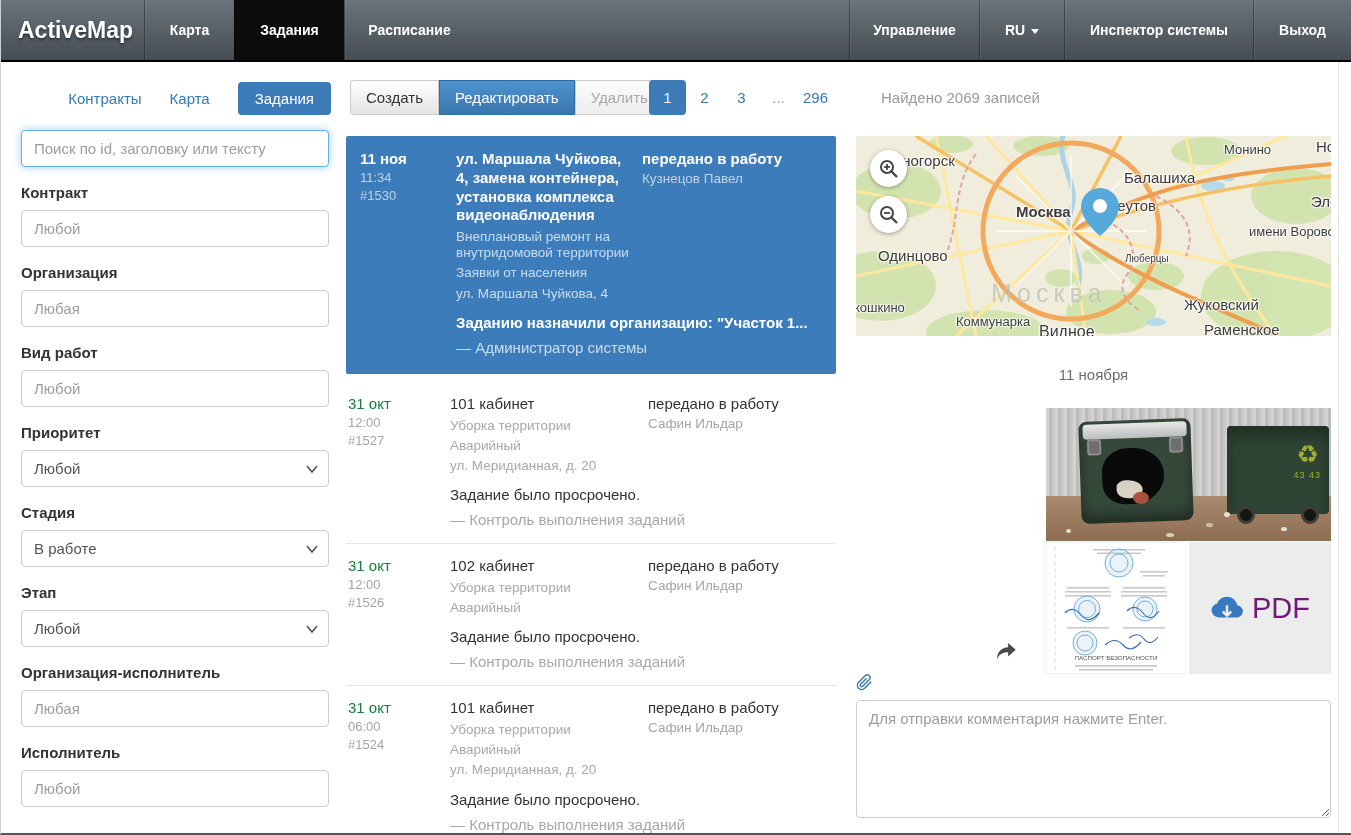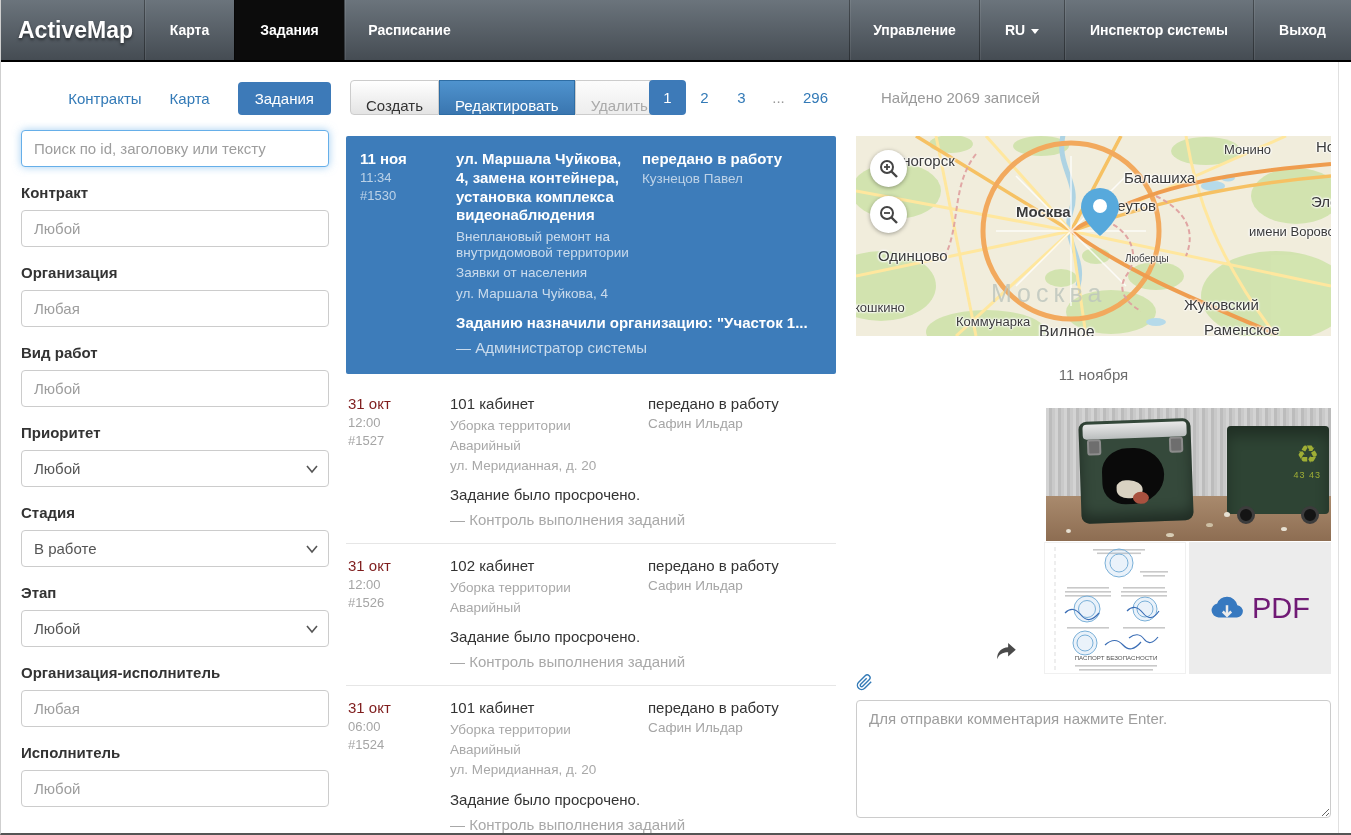--- a/index.html
+++ b/index.html
@@ -27,21 +27,21 @@
   .caret { display:inline-block; width:0; height:0; margin-left:6px; vertical-align:middle;
            border-left:4px solid transparent; border-right:4px solid transparent; border-top:5px solid #fff; }
 
   
   .subnav-links { position:absolute; left:20px; top:80px; width:310px; height:36px;
                   display:flex; justify-content:flex-end; align-items:center; gap:28px; }
   .blink { color:#337ab7; font-size:15px; cursor:pointer; text-decoration:none; }
   .subnav-active-btn { background:#3d7ab8; color:#fff; font-size:15px; padding:8px 17px;
                        border-radius:4px; cursor:pointer; }
   .btn-group { position:absolute; left:349px; top:80px; display:flex; }
-  .btn { height:35px; padding:8px 15px; font-size:15px; line-height:33px; color:#333; cursor:pointer;
+  .btn { height:35px; padding:0 15px; font-size:15px; line-height:33px; color:#333; cursor:pointer;
          border:1px solid #ccc; background:linear-gradient(#fff,#e4e4e4); }
   .btn:first-child { border-radius:4px 0 0 4px; }
   .btn:last-child  { border-radius:0 4px 4px 0; }
   .btn.primary { background:linear-gradient(#4f93ce,#3a76b0); border-color:#2e6da4; color:#fff; }
   .btn.disabled { color:#aaa; background:linear-gradient(#fcfcfc,#ededed); cursor:default; }
   .pagination { position:absolute; left:648px; top:80px; display:flex; }
   .page-item { min-width:37px; height:35px; line-height:35px; text-align:center;
                color:#337ab7; font-size:15px; cursor:pointer; }
   .page-item.active { background:#3d7ab8; color:#fff; border-radius:4px; cursor:default; }
   .page-item.dots { color:#999; cursor:default; }
@@ -55,21 +55,21 @@
   .search { border-color:#66afe9; box-shadow:0 0 8px rgba(102,175,233,.6); outline:none; }
   .flabel { font-size:15px; font-weight:bold; color:#333; margin:17px 0 9px; }
   .selbox { position:relative; width:100%; height:37px; border:1px solid #ccc; border-radius:4px;
             padding:0 12px; font-size:15px; color:#555; line-height:35px; background:#fff; cursor:pointer; }
   .selbox svg { position:absolute; right:10px; top:13px; }
 
   
   .tasklist { position:absolute; left:345px; top:136px; width:490px; }
   .task { display:grid; grid-template-columns:92px 1fr 186px; column-gap:10px;
           padding:13px 2px 15px; border-bottom:1px solid #e6e6e6; cursor:pointer; }
-  .task .date { font-size:15px; color:#7f1d1d; }
+  .task .date { font-size:15px; color:#15803d; }
   .task .meta { font-size:13px; color:#a5a5a5; margin-top:3px; }
   .task .title { font-size:15px; color:#333; line-height:1.25; }
   .task .line { font-size:13.5px; color:#a8a8a8; margin-top:4px; line-height:1.2; }
   .task .event { grid-column:2 / 4; margin-top:12px; font-size:15px; color:#333; }
   .task .event-author { grid-column:2 / 4; font-size:15px; color:#a8a8a8; margin-top:8px; }
   .task .status { font-size:15px; color:#333; }
   .task .assignee { font-size:13.5px; color:#a5a5a5; margin-top:4px; }
   .task.selected { background:#3d7cba; border-bottom:none; border-radius:2px;
                    padding:14px 14px 18px; margin-bottom:8px;
                    grid-template-columns:86px 1fr 180px; }

